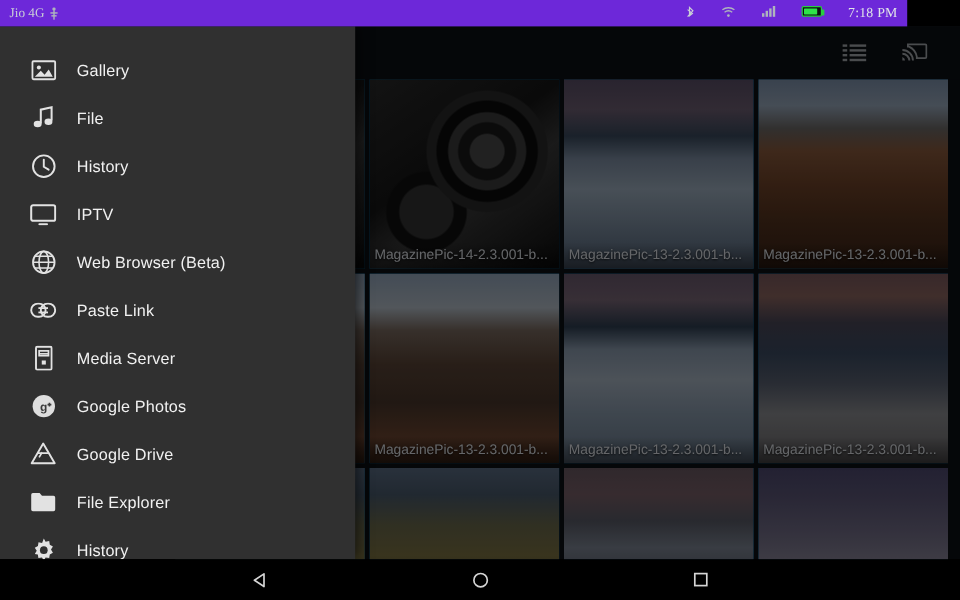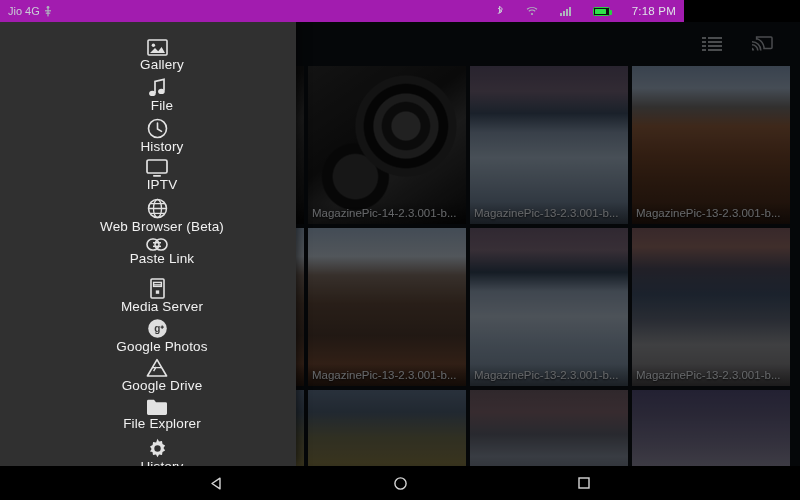--- a/index.html
+++ b/index.html
@@ -6,27 +6,27 @@
   html,body {
     width:800px; height:500px; overflow:hidden;
     background:#000;
     font-family:"Liberation Sans", sans-serif;
     -webkit-font-smoothing:antialiased;
   }
   #root { position:relative; width:800px; height:500px; overflow:hidden; }
 
   
   .statusbar{
-    position:absolute; left:0; top:0; width:684px; height:22px;
-    background:#a21caf; z-index:60;
+    position:absolute; left:0; top:0; width:756px; height:22px;
+    background:#6d28d9; z-index:60;
     display:flex; align-items:center; justify-content:space-between;
-    padding:0 8px; color:#c9ced6; font-size:11px;
+    padding:0 8px; color:#c9ced6; font-size:11px;font-family:Liberation Serif, serif;
   }
   .sb-left{ display:flex; align-items:center; gap:4px; }
-  .sb-right{ display:flex; align-items:center; gap:22px; }
+  .sb-right{ display:flex; gap:22px; }
   .sb-time{ font-size:11.5px; color:#dfe3e8; letter-spacing:.2px; }
   .ico{ display:inline-block; line-height:0; }
   .sig{ display:inline-flex; align-items:flex-end; gap:1px; height:9px; }
   .sig i{ display:block; width:2px; background:#aeb4bd; }
   .sig i:nth-child(1){height:3px}.sig i:nth-child(2){height:5px}
   .sig i:nth-child(3){height:7px}.sig i:nth-child(4){height:9px}
   .batt{ position:relative; width:17px; height:9px; border:1px solid #27d03f;
          border-radius:1.5px; background:#0d1014; }
   .batt::after{ content:""; position:absolute; right:-3px; top:2px; width:2px;
                 height:5px; background:#27d03f; border-radius:0 1px 1px 0; }
@@ -97,21 +97,21 @@
   .scrim{ position:absolute; left:0; top:22px; width:800px; height:444px;
           background:rgba(0,0,0,.55); z-index:20; }
 
   
   .drawer{
     position:absolute; left:0; top:22px; width:296px; height:444px;
     background:#303030; z-index:30;
     box-shadow:2px 0 10px rgba(0,0,0,.6);
     padding-top:16px; overflow:hidden;
   }
-  .d-item{ display:flex; align-items:center; height:40px; padding-left:18px;flex-direction:column; }
+  .d-item{ display:flex; align-items:center; height:40px; padding-left:18px; }
   .d-icon{ width:36px; min-width:36px; display:flex; align-items:center;
            justify-content:center; color:#e0e0e0; }
   .d-label{ color:#f1f1f1; font-size:13.5px; letter-spacing:.15px;
             margin-left:10px; }
 
   
   .navbar{ position:absolute; left:0; bottom:0; width:800px; height:34px;
            background:#000; z-index:70; display:flex; align-items:center;
            justify-content:center; gap:150px; }
   .nav-btn{ width:34px; height:34px; display:flex; align-items:center;

